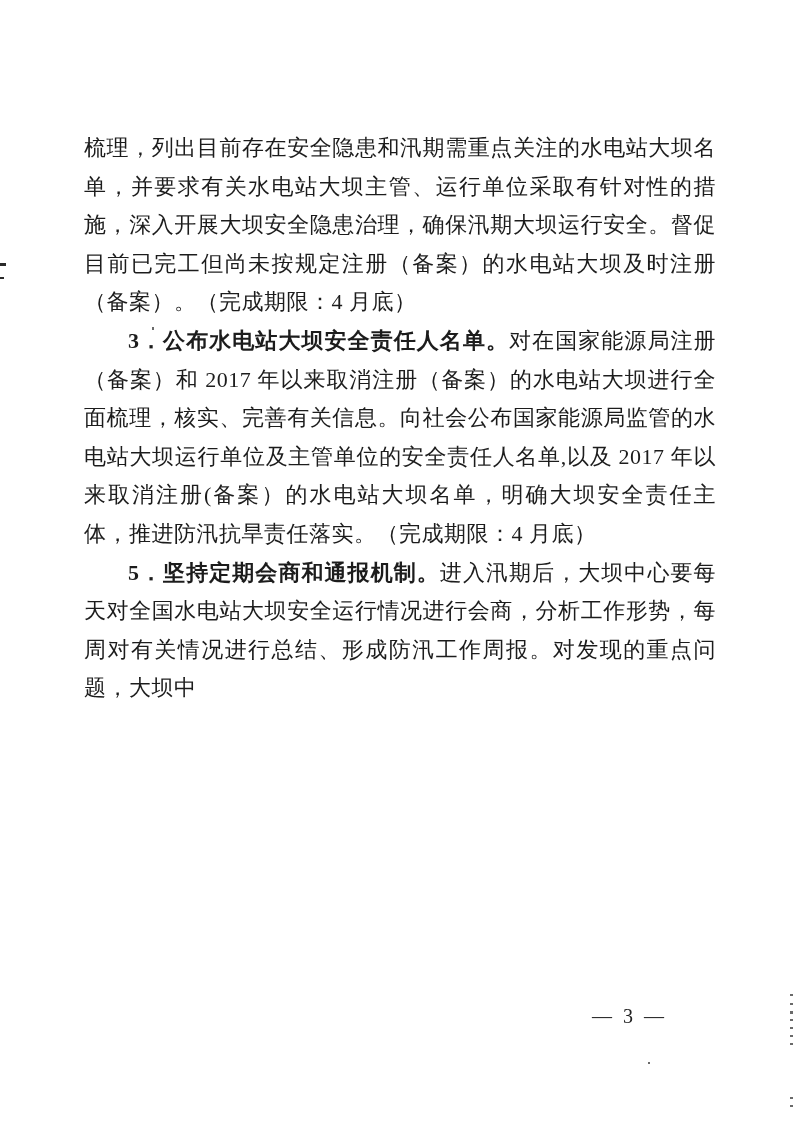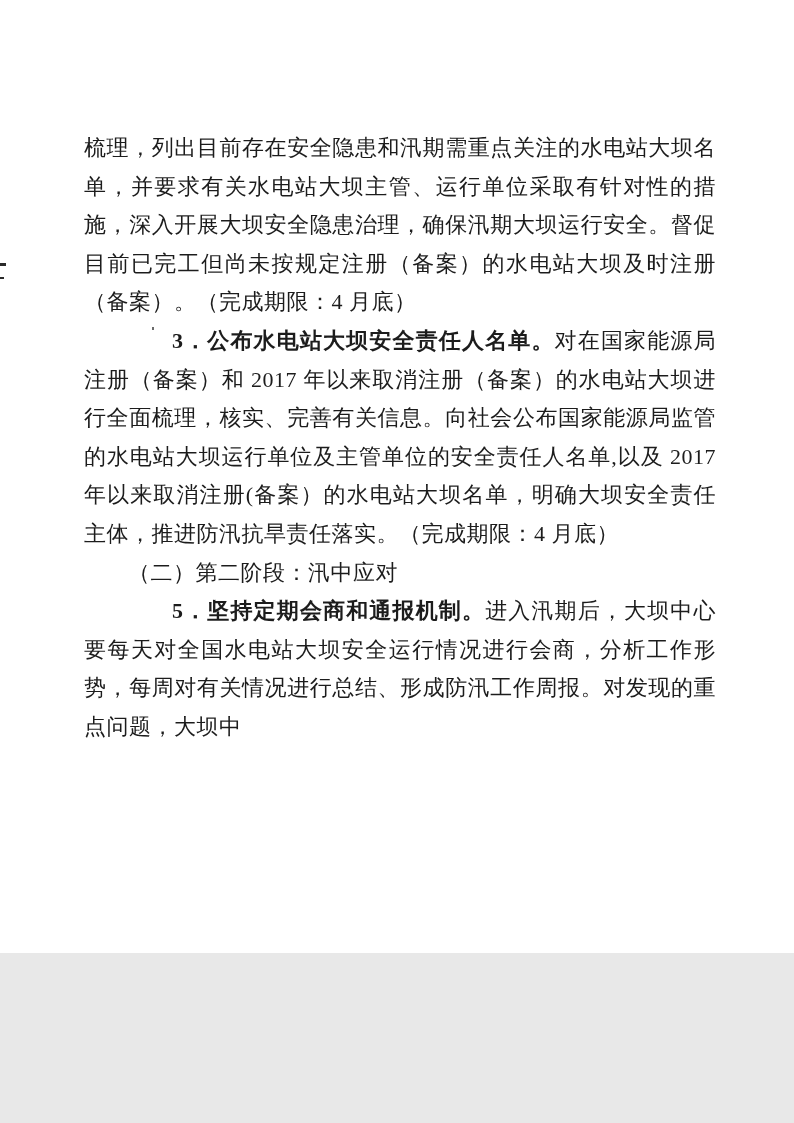--- a/index.html
+++ b/index.html
@@ -3,21 +3,21 @@
 <meta charset="utf-8">
 <style>
   html, body {
     margin: 0;
     padding: 0;
     background: #e8e8e8;
   }
   .page {
     position: relative;
     width: 794px;
-    height: 953px;
+    height: 1123px;
     margin: 0 auto;
     background: #ffffff;
     overflow: hidden;
     color: #1c1c1c;
     font-family: "Liberation Serif", "DejaVu Serif", serif;
   }
   .content {
     position: absolute;
     left: 84px;
     top: 129px;
@@ -30,21 +30,20 @@
   }
   .content p {
     margin: 0;
     padding: 0;
   }
   .content p.indent {
     text-indent: 2em;
   }
   .content b {
     font-weight: 700;
-    margin-left: 44px;
   }
   .page-number {
     position: absolute;
     left: 592px;
     top: 1005px;
     width: 90px;
     font-size: 20px;
     letter-spacing: 3px;
     color: #222222;
     text-align: left;
@@ -62,21 +61,20 @@
 
 <div class="page">
 
   <div class="content">
 
     <p>梳理，列出目前存在安全隐患和汛期需重点关注的水电站大坝名单，并要求有关水电站大坝主管、运行单位采取有针对性的措施，深入开展大坝安全隐患治理，确保汛期大坝运行安全。督促目前已完工但尚未按规定注册（备案）的水电站大坝及时注册（备案）。（完成期限：4 月底）</p>
 
     <p class="indent"><b>3．公布水电站大坝安全责任人名单。</b><span>对在国家能源局注册（备案）和 2017 年以来取消注册（备案）的水电站大坝进行全面梳理，核实、完善有关信息。向社会公布国家能源局监管的水电站大坝运行单位及主管单位的安全责任人名单,以及 2017 年以来取消注册(备案）的水电站大坝名单，明确大坝安全责任主体，推进防汛抗旱责任落实。（完成期限：4 月底）</span></p>
 
 
-    <p class="indent">（二）第二阶段：汛中应对</p>
 
     <p class="indent"><b>5．坚持定期会商和通报机制。</b><span>进入汛期后，大坝中心要每天对全国水电站大坝安全运行情况进行会商，分析工作形势，每周对有关情况进行总结、形成防汛工作周报。对发现的重点问题，大坝中</span></p>
 
   </div>
 
   <div class="page-number">— 3 —</div>
 
   <div class="art" style="left:0; top:263px; width:6px; height:3px;"></div>
   <div class="art" style="left:0; top:277px; width:4px; height:2px;"></div>
   <div class="art faint" style="left:152px; top:327px; width:2px; height:3px;"></div>

